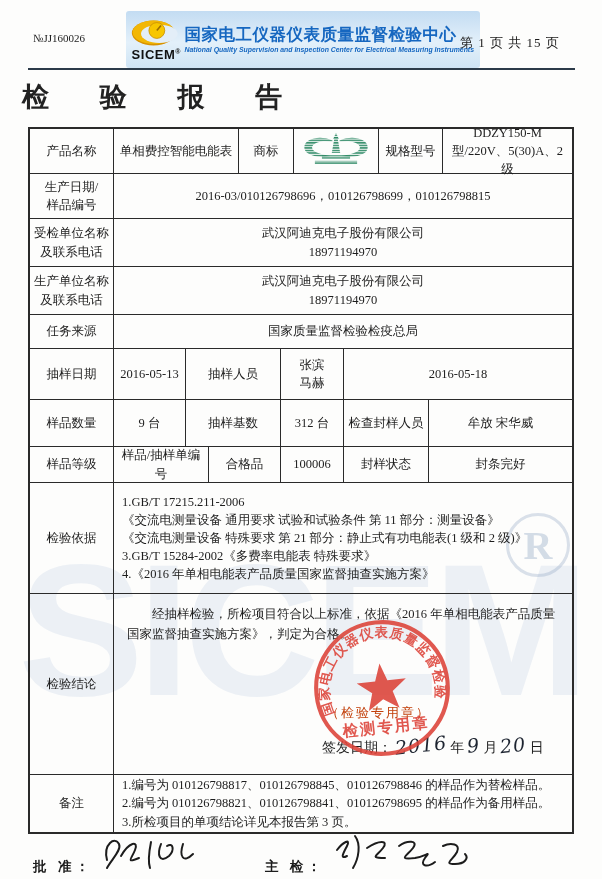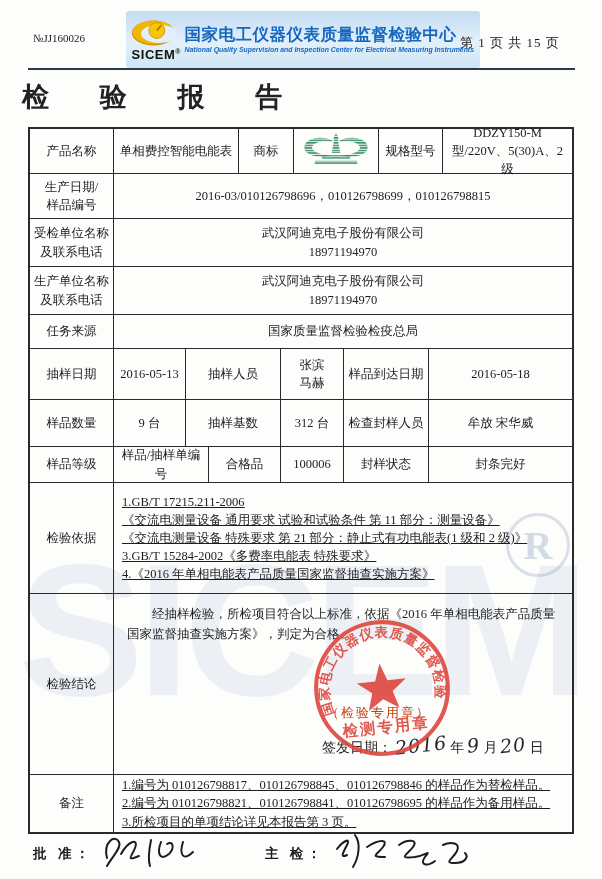--- a/index.html
+++ b/index.html
@@ -59,21 +59,21 @@
   }
   .trow { display:flex; border-bottom:1px solid #2a2a2a; }
   .trow:last-child { border-bottom:none; }
   .tcell {
     border-right:1px solid #2a2a2a; display:flex; flex-direction:column;
     align-items:center; justify-content:center; text-align:center;
     font-size:12.5px; line-height:1.45; padding:2px 3px; color:#1d1d1d;
   }
   .tcell:last-child { border-right:none; }
   .tcell.grow { flex:1; }
-  .tcell.left { align-items:flex-start; text-align:center; padding:4px 8px;text-decoration:underline; }
+  .tcell.left { align-items:flex-start; text-align:center; padding:4px 8px; }
   .lbl { }
   .h45{height:44px}.h45b{height:44px}.h47{height:47px}.h33{height:33px}
   .h50{height:50px}.h46{height:46px}.h35{height:35px}.h110{height:110px}
   .h180{height:180px}.h57{height:57px}
   .w100{width:84px}.w125{width:125px}.w55{width:55px}.w85{width:85px}.w64{width:64px}
   .w72{width:72px}.w95{width:95px}.w63{width:63px}.w85b{width:85px}
   .basis-line { display:block; }
   
   .tm-cell { justify-content:center; }
   
@@ -88,21 +88,21 @@
     letter-spacing:2px; z-index:2;
   }
   .sign-date { position:absolute; left:208px; top:138px; font-size:14px; z-index:2; white-space:nowrap; }
   .hw {
     display:inline-block; font-family:"DejaVu Serif",serif; font-style:italic;
     font-size:19px; color:#1d2430; transform:rotate(-6deg); margin:0 3px;
     letter-spacing:1px;
   }
   
   .sig-row { position:absolute; left:33px; top:826px; width:545px; height:50px; z-index:2; display:flex; }
-  .sig-block { display:flex; align-items:center; }
+  .sig-block { display:flex; align-items:flex-end; }
   .sig-label { font-size:13.5px; font-weight:bold; letter-spacing:4px; padding-top:6px; white-space:nowrap; }
   .sig-svg { margin-left:2px; }
 </style>
 </head>
 <body>
 
 <div class="wm-sicem">SICEM</div>
 <div class="wm-r">R</div>
 
 <div class="report-no">№JJ160026</div>
@@ -186,21 +186,20 @@
   </div>
 
   <div class="trow">
     <div class="tcell lbl w100 h50">抽样日期</div>
     <div class="tcell w72 h50">2016-05-13</div>
     <div class="tcell w95 h50">抽样人员</div>
     <div class="tcell w63 h50">
       <span class="basis-line">张滨</span>
       <span class="basis-line">马赫</span>
     </div>
-    <div class="tcell w85b h50">样品到达日期</div>
     <div class="tcell grow h50">2016-05-18</div>
   </div>
 
   <div class="trow">
     <div class="tcell lbl w100 h46">样品数量</div>
     <div class="tcell w72 h46">9 台</div>
     <div class="tcell w95 h46">抽样基数</div>
     <div class="tcell w63 h46">312 台</div>
     <div class="tcell w85b h46">检查封样人员</div>
     <div class="tcell grow h46">牟放 宋华威</div>

